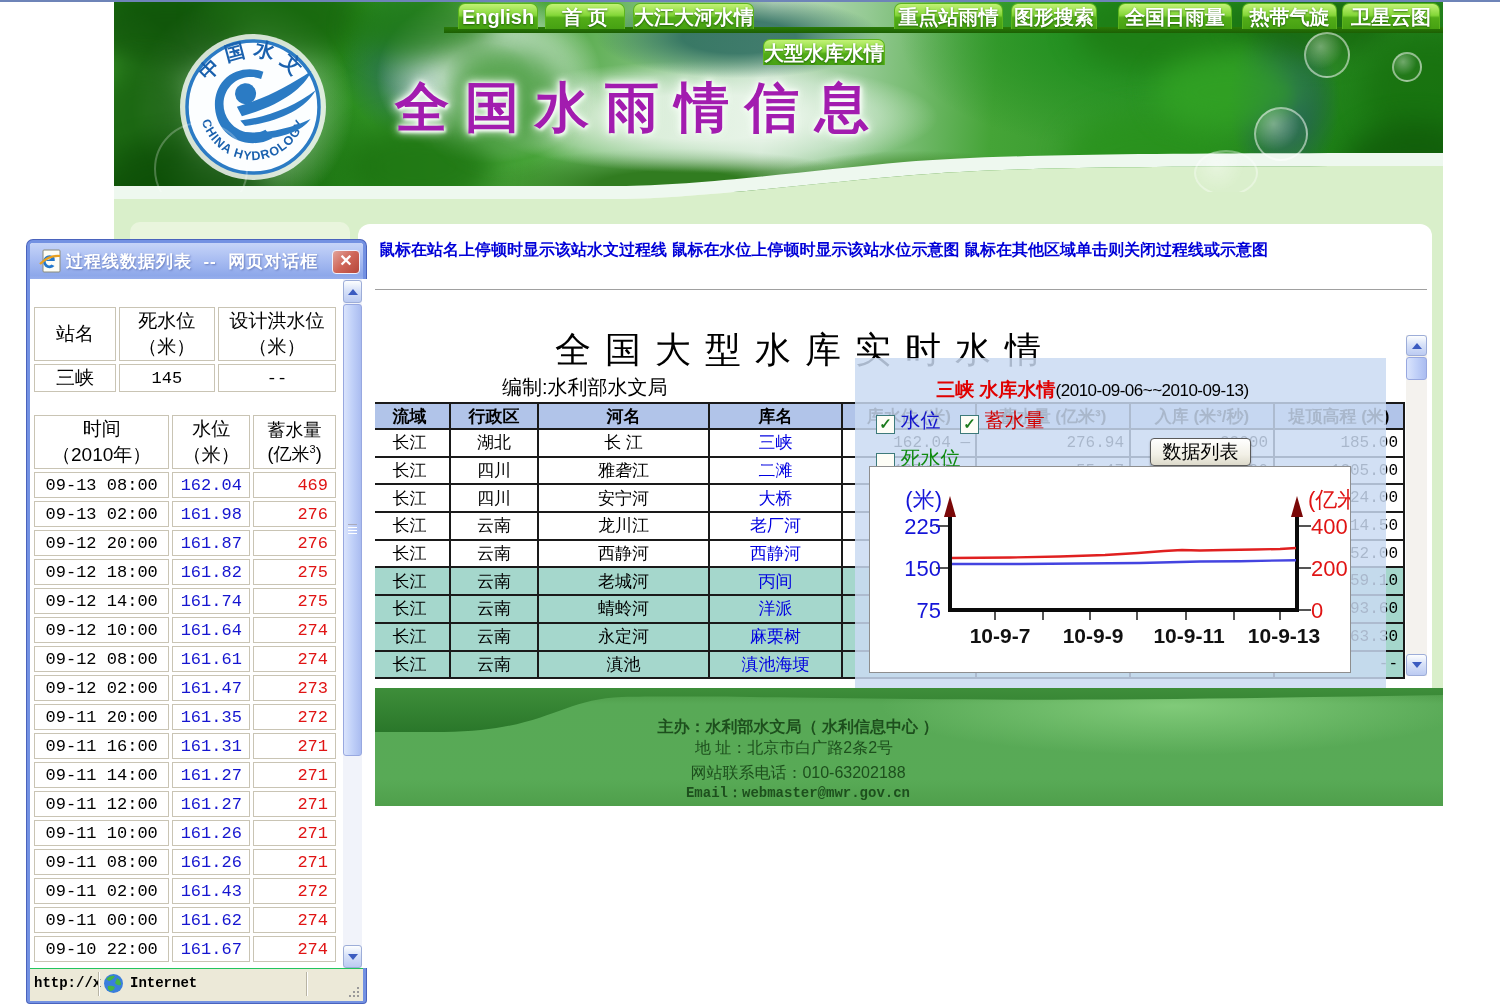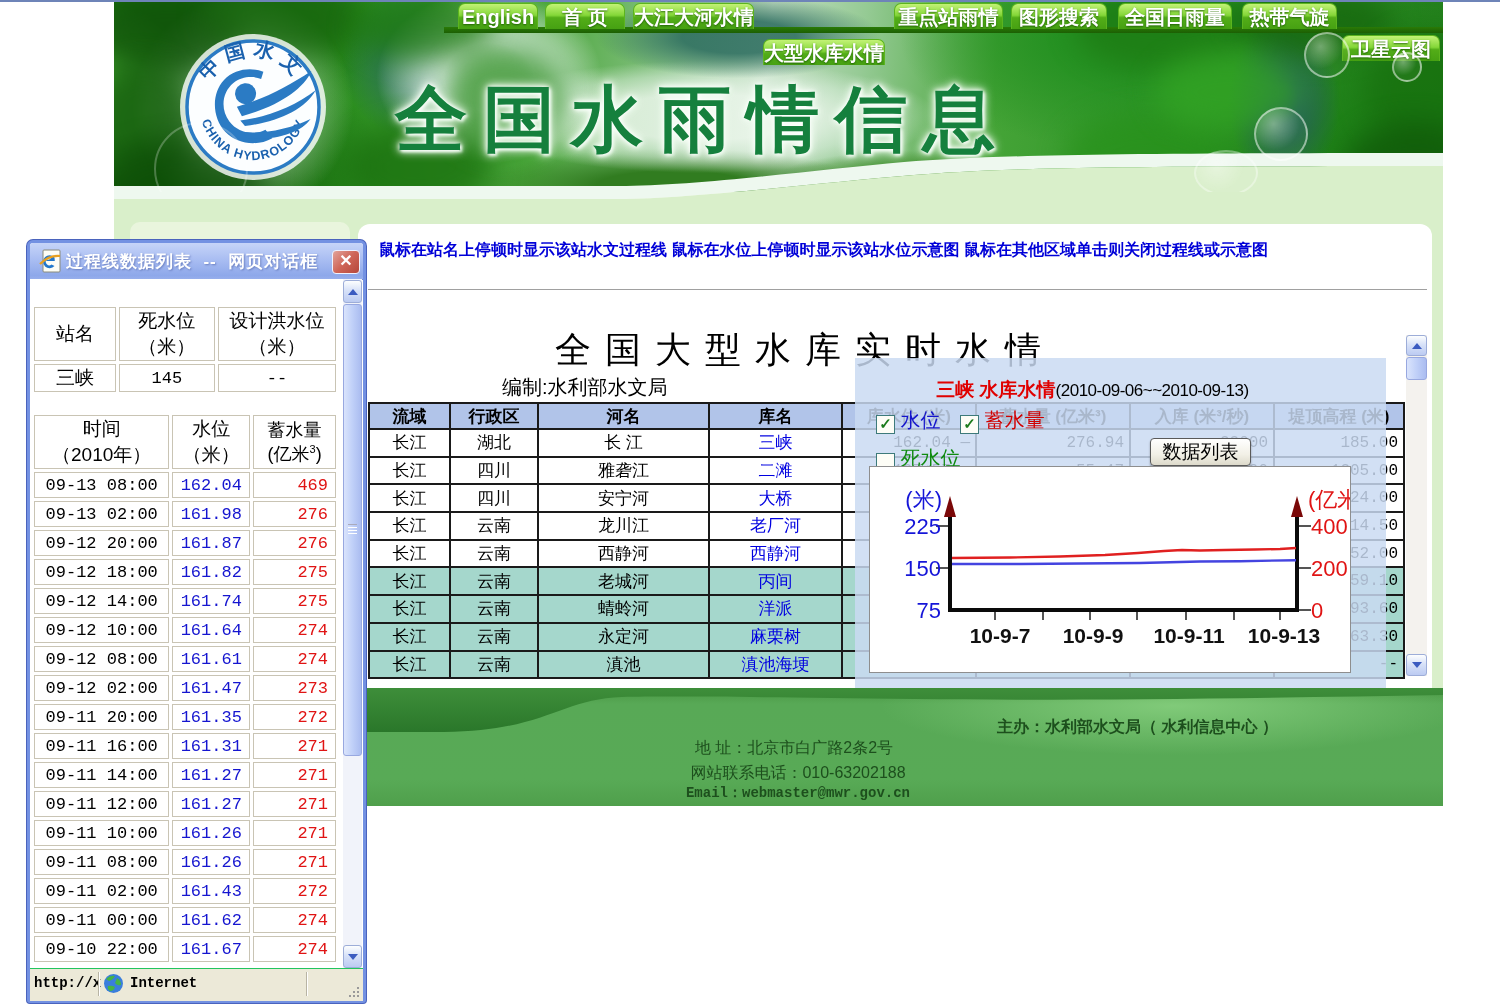--- a/index.html
+++ b/index.html
@@ -30,21 +30,21 @@
   background:radial-gradient(circle at 35% 30%, rgba(255,255,255,.38), rgba(255,255,255,.04) 55%);}
 
 .nb{position:absolute;top:3px;height:26px;border-radius:7px 7px 0 0;white-space:nowrap;overflow:hidden;
   background:linear-gradient(#c2f276 0%,#84d738 45%,#53ad18 55%,#46a112 100%);
   color:#fff;font-weight:bold;font-size:20px;text-align:center;line-height:27px;
   text-shadow:0 1px 2px rgba(20,80,0,.8); border:1px solid #5cb41e;border-bottom:none;box-sizing:border-box;}
 #navstrip{position:absolute;left:330px;top:27px;width:999px;height:6px;
   background:linear-gradient(#2a7a06,#1c5f03);}
 
 #btitle{position:absolute;left:281px;top:72px;width:520px;height:62px;
-  font-size:72px;font-weight:bold;color:#15803d;letter-spacing:16px;white-space:nowrap;
+  font-size:54px;font-weight:bold;color:#a21caf;letter-spacing:16px;white-space:nowrap;
   text-shadow:0 0 4px #fff,0 0 8px #fff,0 0 12px #eaffea,2px 2px 3px #d4eed4;}
 
 #band{position:absolute;left:0;top:140px;width:1329px;height:95px;}
 #greenbg{position:absolute;left:0;top:235px;width:1329px;height:459px;background:#d9efca;}
 #tab{position:absolute;left:16px;top:222px;width:220px;height:18px;background:#e9f5dd;border-radius:10px 10px 0 0;}
 #whitebox{position:absolute;left:244px;top:224px;width:1074px;height:464px;background:#fff;border-radius:12px 12px 0 0;}
 
 #instr{position:absolute;left:265px;top:240px;width:1040px;font-size:16px;font-weight:bold;color:#0000d8;white-space:nowrap;}
 #chr{position:absolute;left:254px;top:289px;width:1059px;height:0;border-top:1px solid #a0a0a0;}
 #ctitle{position:absolute;left:441px;top:326px;font-size:36px;color:#000;letter-spacing:14px;white-space:nowrap;}
@@ -73,21 +73,21 @@
 
 #dlg{position:absolute;left:27px;top:240px;width:339px;height:763px;box-sizing:border-box;
   border:3px solid #7391e2;border-radius:6px 6px 3px 3px;background:#fff;box-shadow:0 0 0 1px #4a63bd;}
 #dtb{position:absolute;left:0;top:0;width:333px;height:36px;border-radius:3px 3px 0 0;
   background:linear-gradient(#c6d4f8 0,#aabef2 45%,#8ea8ea 90%,#97aeec 100%);border-bottom:1px solid #7088d0;}
 #dtt{position:absolute;left:36px;top:7px;font-size:17px;font-weight:bold;color:#fff;
   text-shadow:1px 1px 2px #6a7fc0;letter-spacing:1px;white-space:nowrap;}
 #dclose{position:absolute;left:302px;top:7px;width:26px;height:22px;border-radius:4px;
   border:1px solid #eef2ff;background:linear-gradient(135deg,#e2a49c 0%,#cf6557 50%,#b5473b 100%);
   color:#fff;font-weight:bold;text-align:center;line-height:20px;font-size:16px;}
-#dc{position:absolute;left:0;top:36px;width:313px;height:689px;background:#fff;overflow:hidden;}
+#dc{position:absolute;left:0;top:36px;width:313px;height:689px;background:#fff;overflow:hidden;padding-left:32px;}
 .dt{border-spacing:3px;font-size:19px;color:#000;table-layout:fixed;}
 .dt td{border:1px solid #c9c4b4;background:#fff;text-align:center;padding:0;overflow:hidden;height:24px;}
 .dt .tm{font-family:"Liberation Mono",monospace;font-size:17px;}
 .dt .wl{font-family:"Liberation Mono",monospace;font-size:17px;color:#1515d0;}
 .dt .st{font-family:"Liberation Mono",monospace;font-size:17px;color:#e01414;text-align:right;padding-right:7px;}
 #dsb{position:absolute;left:313px;top:36px;width:19px;height:689px;background:#f1f3fa;}
 #dst{position:absolute;left:0;top:725px;width:333px;height:32px;background:#ece9d8;border-top:1px solid #22c55e;
   font-size:14px;color:#000;}
 .sep{position:absolute;top:3px;height:24px;width:1px;background:#b8b4a4;box-shadow:1px 0 0 #fff;}
 
@@ -127,24 +127,24 @@
   <div class="leaf" style="left:950px;top:110px;width:170px;height:90px;background:#27911a;"></div>
   <div class="leaf" style="left:1040px;top:50px;width:150px;height:80px;background:#33a524;"></div>
 </div>
 <div id="btitle">全国水雨情信息</div>
 <div id="navstrip"></div>
 <div class="nb" style="left:344px;width:80px;">English</div>
 <div class="nb" style="left:431px;width:80px;">首 页</div>
 <div class="nb" style="left:519px;width:121px;">大江大河水情</div>
 <div class="nb" style="left:649px;width:122px;margin-top:36px;">大型水库水情</div>
 <div class="nb" style="left:780px;width:109px;">重点站雨情</div>
-<div class="nb" style="left:897px;width:96px;">图形搜索</div>
+<div class="nb" style="left:897px;width:86px;">图形搜索</div>
 <div class="nb" style="left:1004px;width:114px;">全国日雨量</div>
 <div class="nb" style="left:1128px;width:95px;">热带气旋</div>
-<div class="nb" style="left:1228px;width:98px;margin-top:32px;">卫星云图</div>
+<div class="nb" style="left:1228px;width:98px;">卫星云图</div>
 <svg id="logo" style="position:absolute;left:64px;top:32px;" width="150" height="150" viewBox="-75 -75 150 150">
   <circle cx="0" cy="0" r="73" fill="rgba(255,255,255,0.8)"></circle>
   <circle cx="0" cy="0" r="66" fill="#fcfeff" stroke="#2b7bc4" stroke-width="3.5"></circle>
   <path id="arcT" d="M -51 0 A 51 51 0 0 1 51 0" fill="none"></path>
   <path id="arcB" d="M -53 0 A 53 53 0 0 0 53 0" fill="none"></path>
   <text font-size="20" font-weight="bold" fill="#1a61ae" letter-spacing="7" font-family="Liberation Sans,sans-serif"><textPath href="#arcT" startOffset="50%" text-anchor="middle">中国水文</textPath></text>
   <text font-size="12.5" font-weight="bold" fill="#1a61ae" letter-spacing="1" font-family="Liberation Sans,sans-serif"><textPath href="#arcB" startOffset="50%" text-anchor="middle">CHINA HYDROLOGY</textPath></text>
   <g transform="rotate(-6)">
   <circle cx="-6" cy="-14" r="10.5" fill="#2b7bc4"></circle>
   <path d="M 14,-34 C 2,-40 -14,-40 -26,-30 C -40,-18 -42,6 -30,22 C -20,35 0,40 16,33 L 10,24 C -2,29 -18,24 -25,12 C -33,-2 -29,-18 -17,-26 C -8,-32 4,-31 11,-27 Z" fill="#2b7bc4"></path>
@@ -344,21 +344,21 @@
   linear-gradient(#418f3e 0px,#509f4c 8px,#58a956 16px,#58aa56 78%,#4f9f4b 100%);">
  <svg width="1329" height="48" viewBox="0 0 1329 48" style="position:absolute;left:0;top:0;" preserveAspectRatio="none">
   <defs>
             <linearGradient id="fg" x1="0" y1="0" x2="0" y2="1">
     <stop offset="0" stop-color="#3e8e3a"></stop>
               <stop offset="1" stop-color="#2a772a"></stop>
             </linearGradient>
           </defs>
   <path d="M0,0 H1329 V7 C1150,10 950,13 800,11 C650,9 560,8 508,9 C446,11 432,43 330,44 H0 Z" fill="url(#fg)"></path>
  </svg>
- <div style="position:absolute;left:204px;top:29px;width:960px;text-align:right;color:#1d4f1d;font-size:16px;font-weight:bold;">主办：水利部水文局（ 水利信息中心 ）</div>
+ <div style="position:absolute;left:204px;top:29px;width:960px;text-align:center;color:#1d4f1d;font-size:16px;font-weight:bold;">主办：水利部水文局（ 水利信息中心 ）</div>
  <div style="position:absolute;left:200px;top:50px;width:960px;text-align:center;color:#1d4f1d;font-size:16px;">地  址：北京市白广路2条2号</div>
  <div style="position:absolute;left:204px;top:75px;width:960px;text-align:center;color:#1d4f1d;font-size:16px;">网站联系电话：010-63202188</div>
  <div style="position:absolute;left:204px;top:96px;width:960px;text-align:center;color:#1d4f1d;font-size:14px;font-family:'Liberation Mono',monospace;font-weight:bold;">Email：webmaster@mwr.gov.cn</div>
 </div>
 </div>
 
 <div id="dlg">
  <div id="dtb">
   <svg style="position:absolute;left:8px;top:6px" width="23" height="24" viewBox="0 0 23 24">
    <rect x="5" y="1" width="17" height="22" fill="#fdfdf5" stroke="#8a8a7a" rx="1"></rect>

